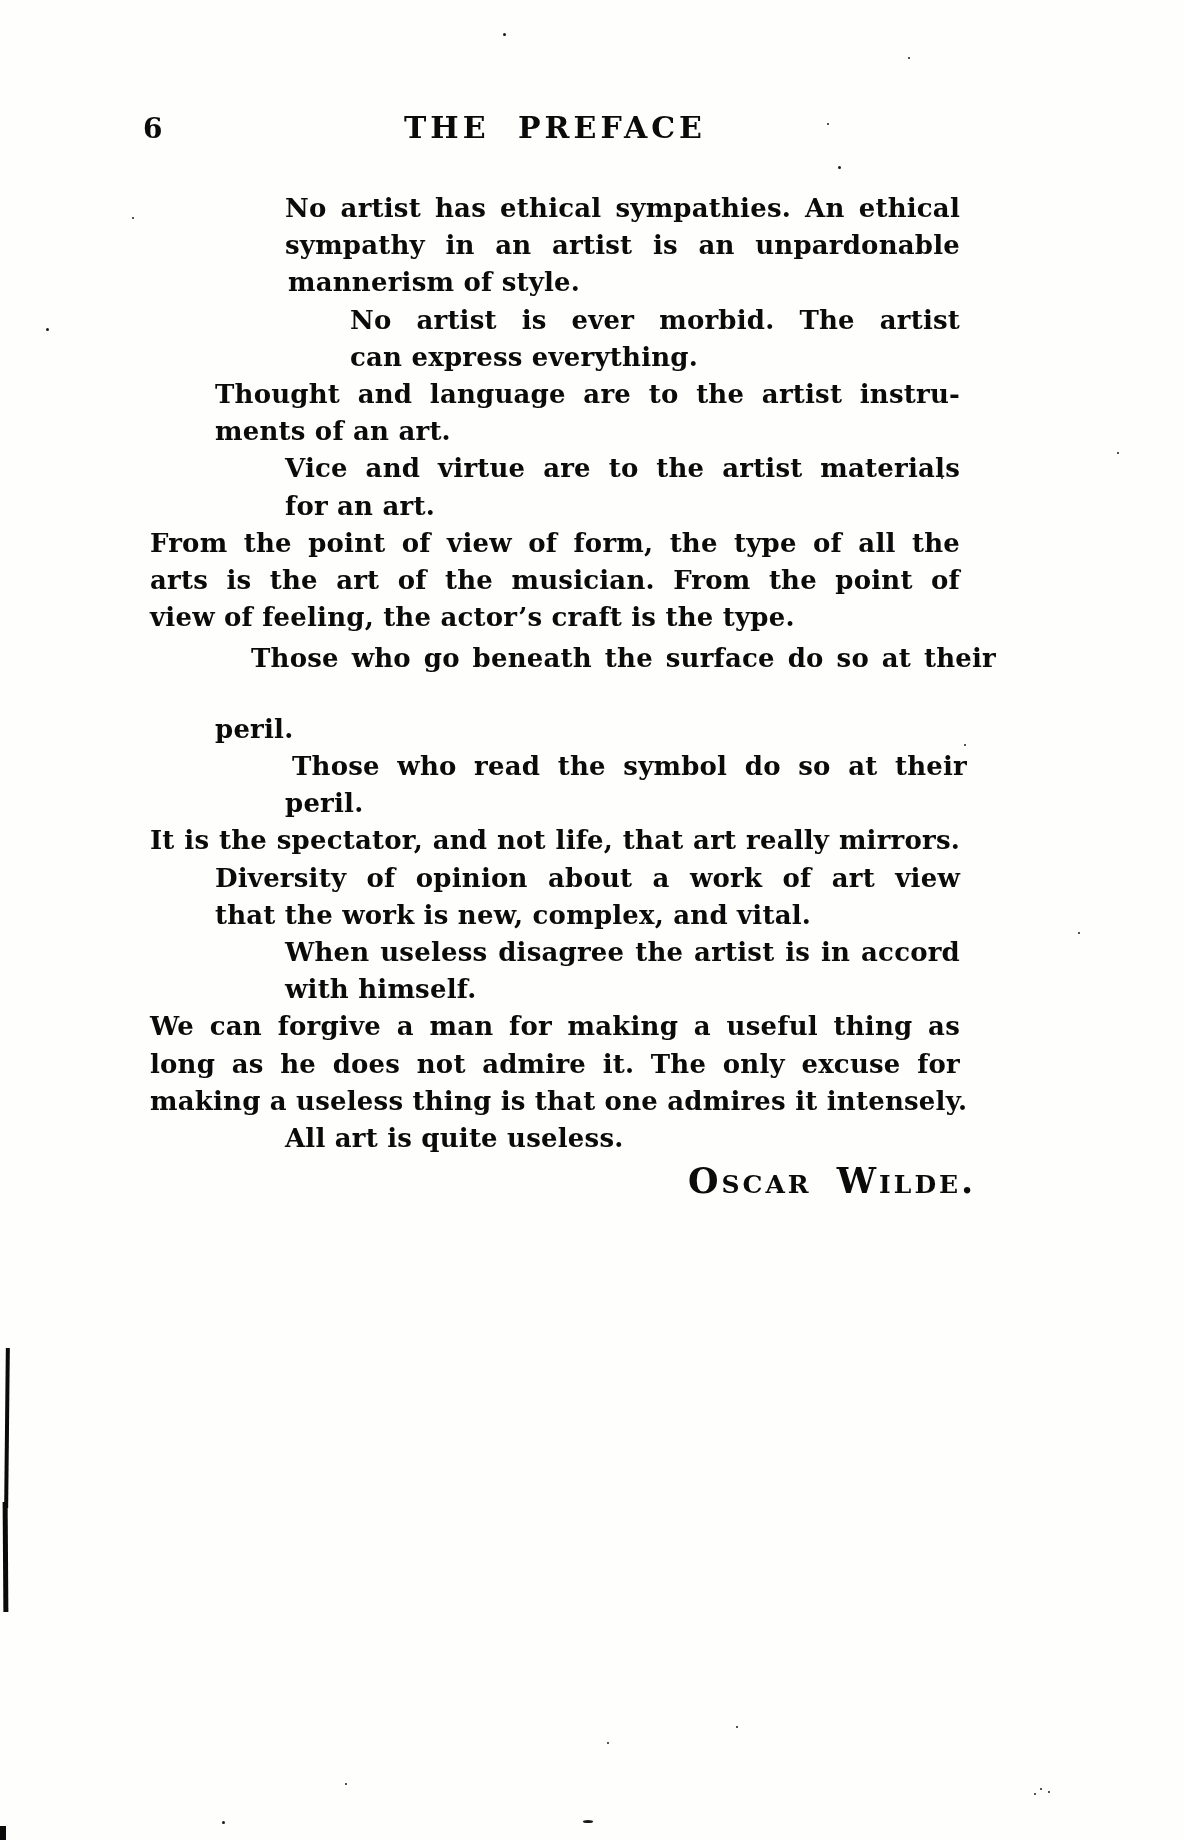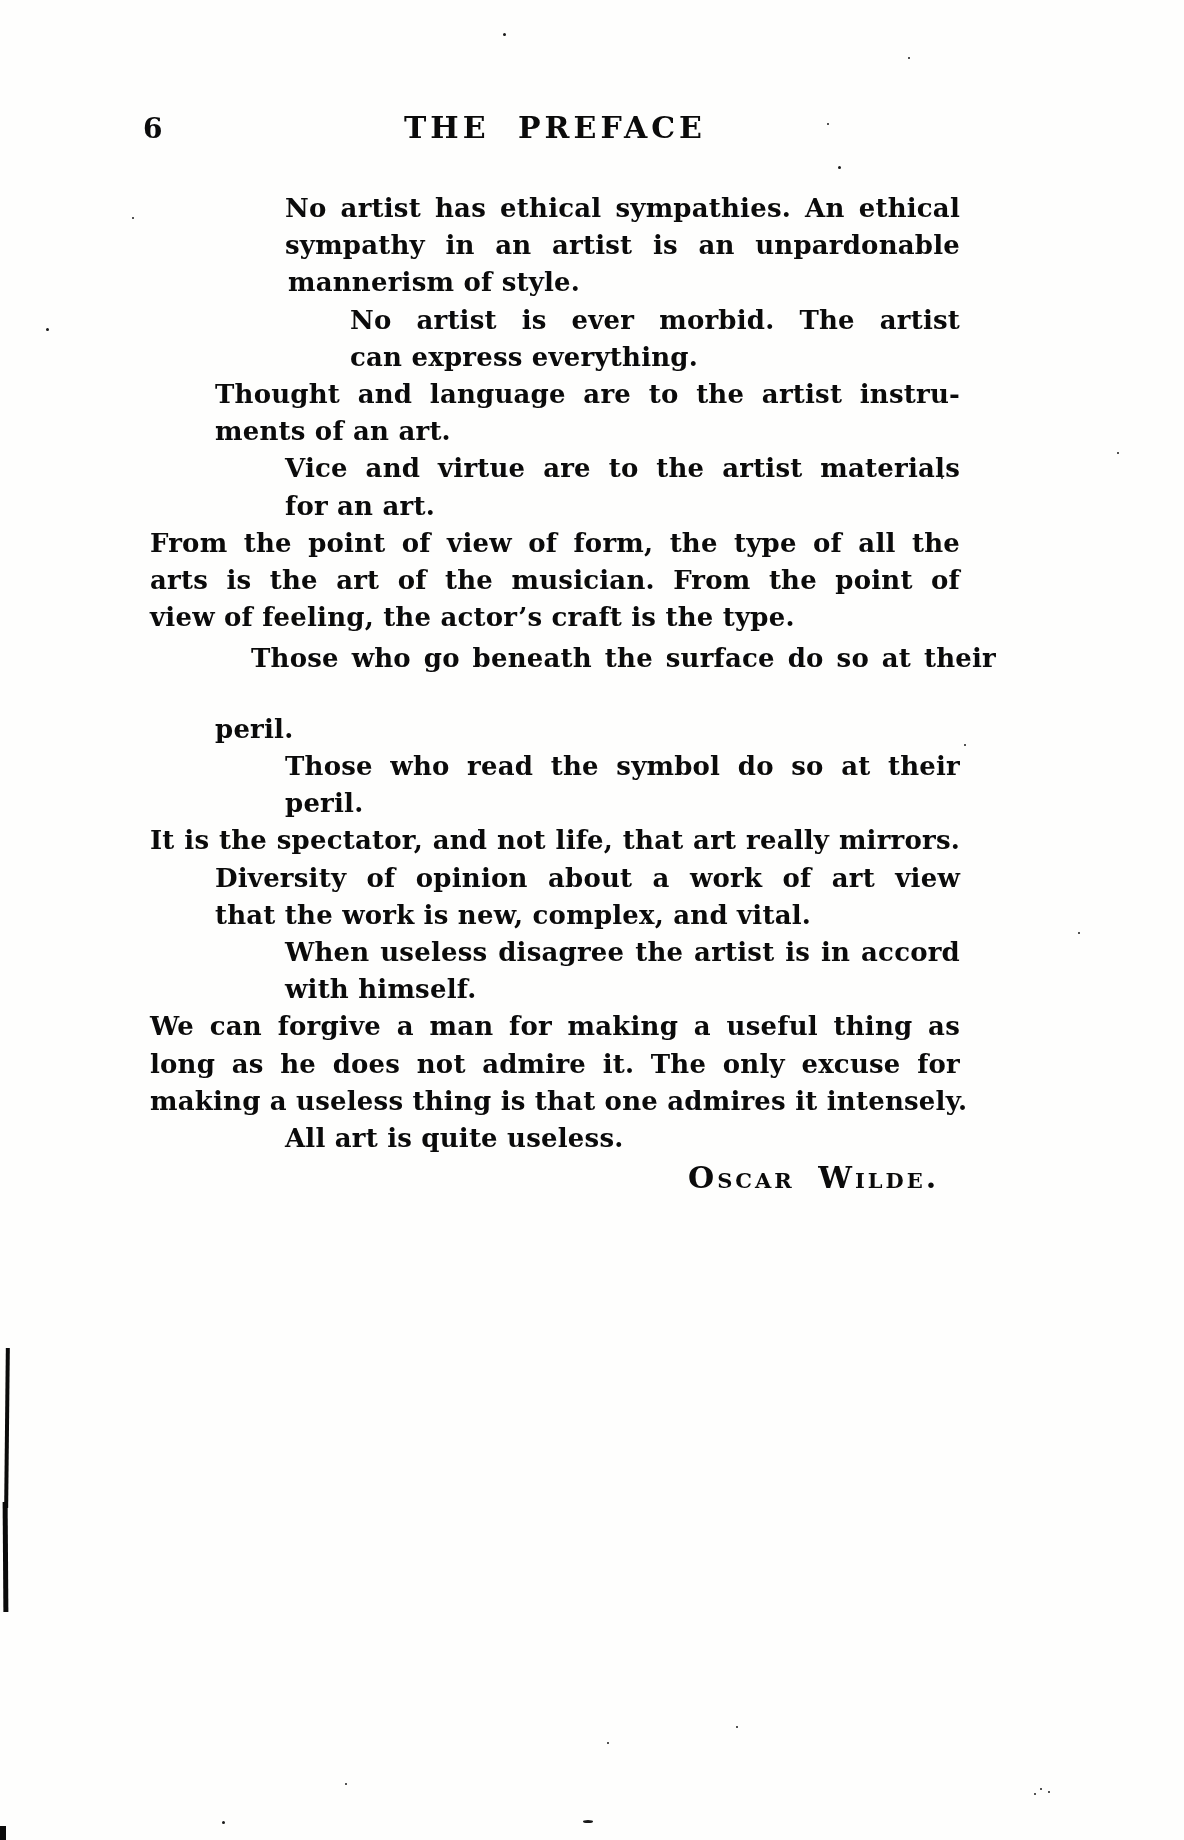--- a/index.html
+++ b/index.html
@@ -41,21 +41,21 @@
     letter-spacing: 0.2px;
   }
   .line.just {
     text-align: justify;
     text-align-last: justify;
   }
   .signature {
     position: absolute;
     left: 688px;
     top: 1160px;
-    font-size: 30px;
+    font-size: 35px;
     font-weight: bold;
     font-variant: small-caps;
     letter-spacing: 3px;
     word-spacing: 10px;
   }
   .artifact { position: absolute; background: #0b0b0b; }
   .art-line-a { left: 5px; top: 1348px; width: 4px; height: 160px; transform: rotate(0.6deg); }
   .art-line-b { left: 3px; top: 1502px; width: 5px; height: 110px; transform: rotate(-0.4deg); }
   .art-corner { left: 0px; top: 1826px; width: 6px; height: 14px; }
   .speck { position: absolute; background: #1a1a1a; border-radius: 50%; }
@@ -74,21 +74,21 @@
       <div class="line" style="left: 350px; top: 339px; width: 610px;">can express everything.</div>
       <div class="line just" style="left: 215px; top: 376px; width: 745px;">Thought and language are to the artist instru-</div>
       <div class="line" style="left: 215px; top: 413px; width: 745px;">ments of an art.</div>
       <div class="line just" style="left: 285px; top: 450px; width: 675px;">Vice and virtue are to the artist materials</div>
       <div class="line" style="left: 285px; top: 488px; width: 675px;">for an art.</div>
       <div class="line just" style="left: 150px; top: 525px; width: 810px;">From the point of view of form, the type of all the</div>
       <div class="line just" style="left: 150px; top: 562px; width: 810px;">arts is the art of the musician.  From the point of</div>
       <div class="line" style="left: 150px; top: 599px; width: 810px;">view of feeling, the actor’s craft is the type.</div>
       <div class="line just" style="left: 215px; top: 640px; width: 745px; margin-left: 36px;">Those who go beneath the surface do so at their</div>
       <div class="line" style="left: 215px; top: 711px; width: 745px;">peril.</div>
-      <div class="line just" style="left: 285px; top: 748px; width: 675px;">Those who read the symbol do so at their</div>
+      <div class="line just" style="left: 292px; top: 748px; width: 675px;">Those who read the symbol do so at their</div>
       <div class="line" style="left: 285px; top: 785px; width: 675px;">peril.</div>
       <div class="line just" style="left: 150px; top: 822px; width: 810px;">It is the spectator, and not life, that art really mirrors.</div>
       <div class="line just" style="left: 215px; top: 860px; width: 745px;">Diversity of opinion about a work of art view</div>
       <div class="line" style="left: 215px; top: 897px; width: 745px;">that the work is new, complex, and vital.</div>
       <div class="line just" style="left: 285px; top: 934px; width: 675px;">When useless disagree the artist is in accord</div>
       <div class="line" style="left: 285px; top: 971px; width: 675px;">with himself.</div>
       <div class="line just" style="left: 150px; top: 1008px; width: 810px;">We can forgive a man for making a useful thing as</div>
       <div class="line just" style="left: 150px; top: 1046px; width: 810px;">long as he does not admire it.  The only excuse for</div>
       <div class="line just" style="left: 150px; top: 1083px; width: 810px;">making a useless thing is that one admires it intensely.</div>
       <div class="line" style="left: 285px; top: 1120px; width: 675px;">All art is quite useless.</div>

